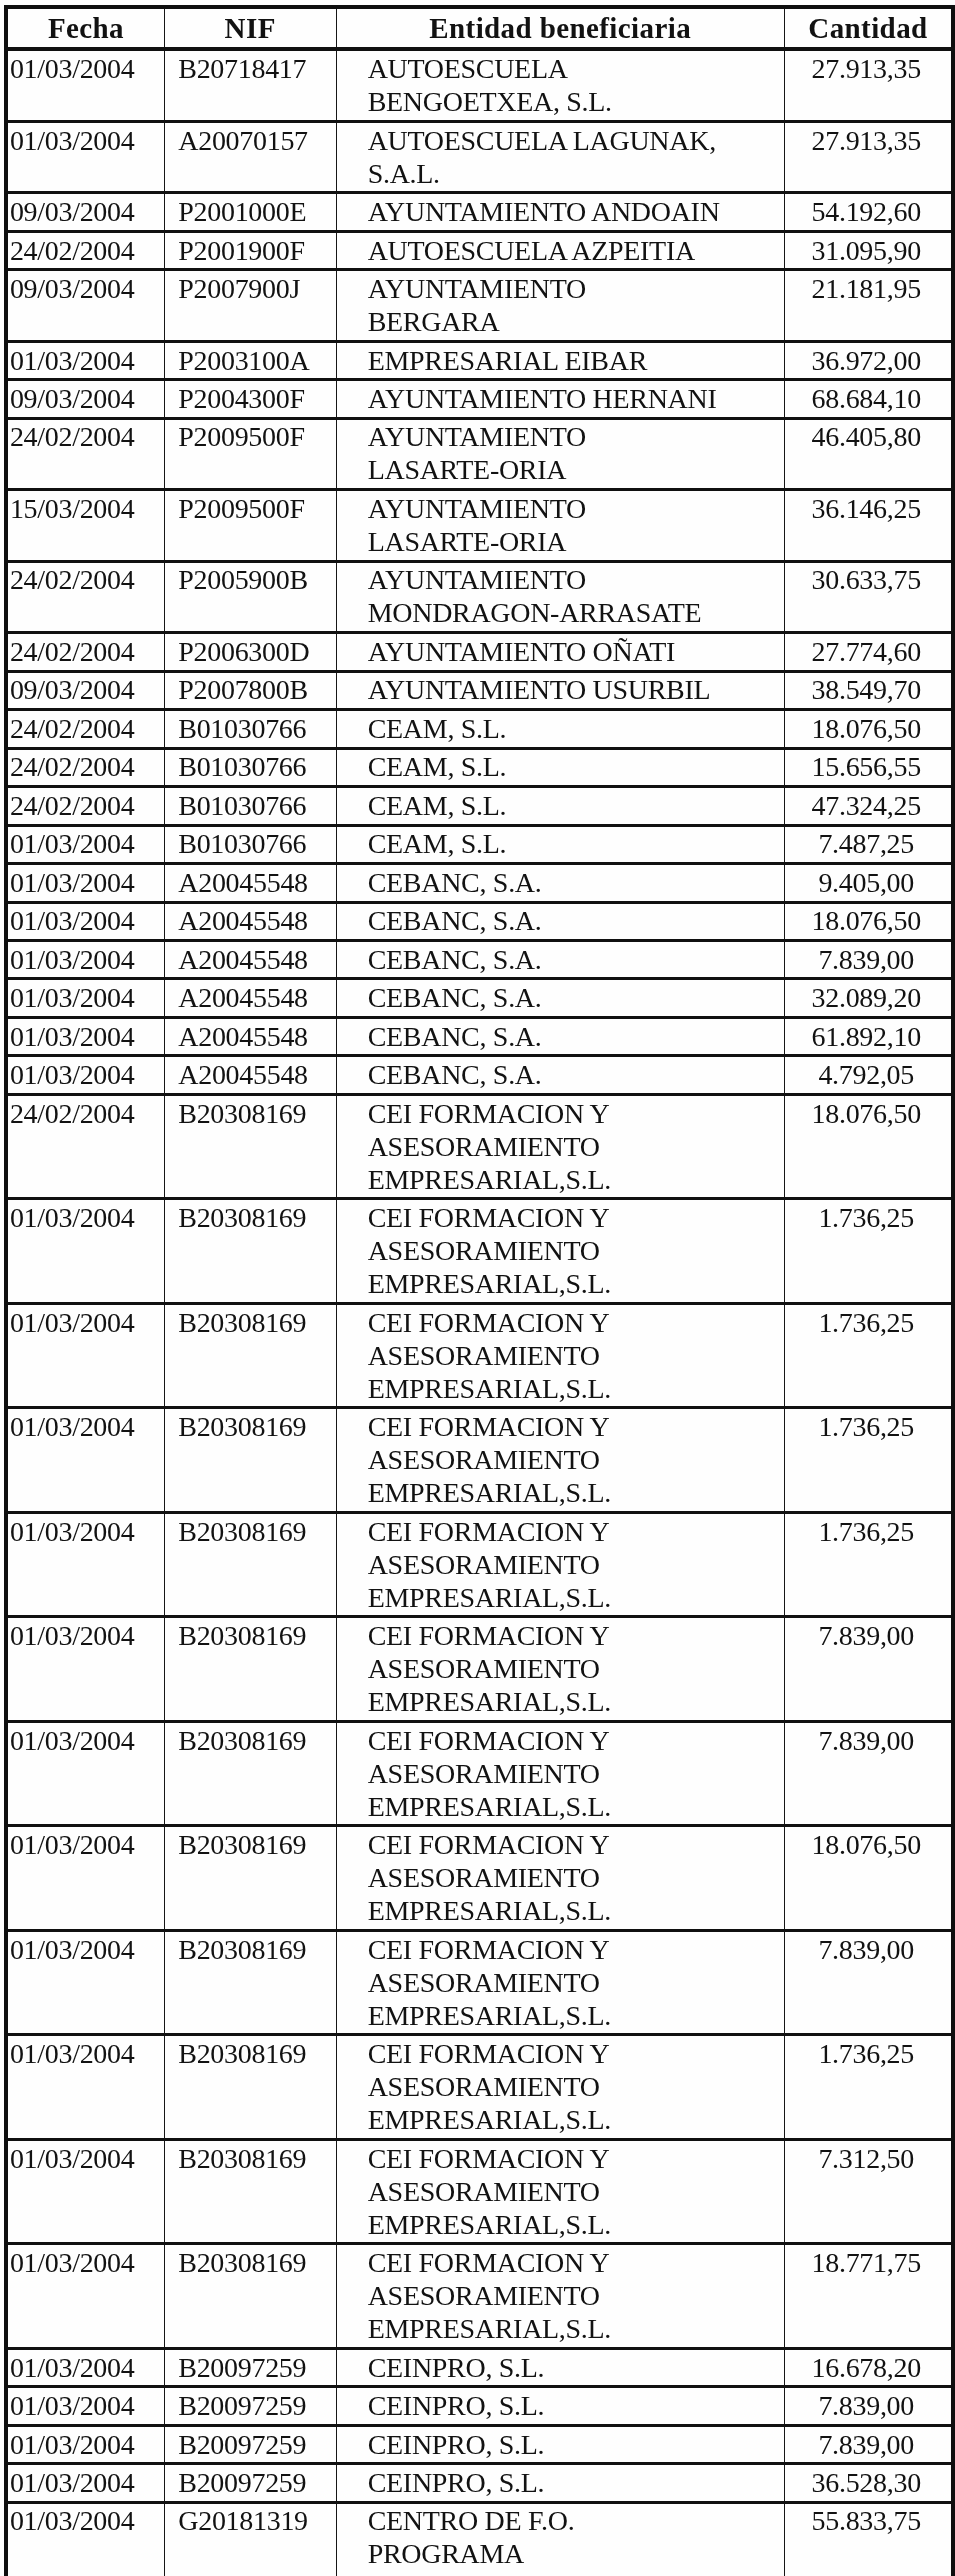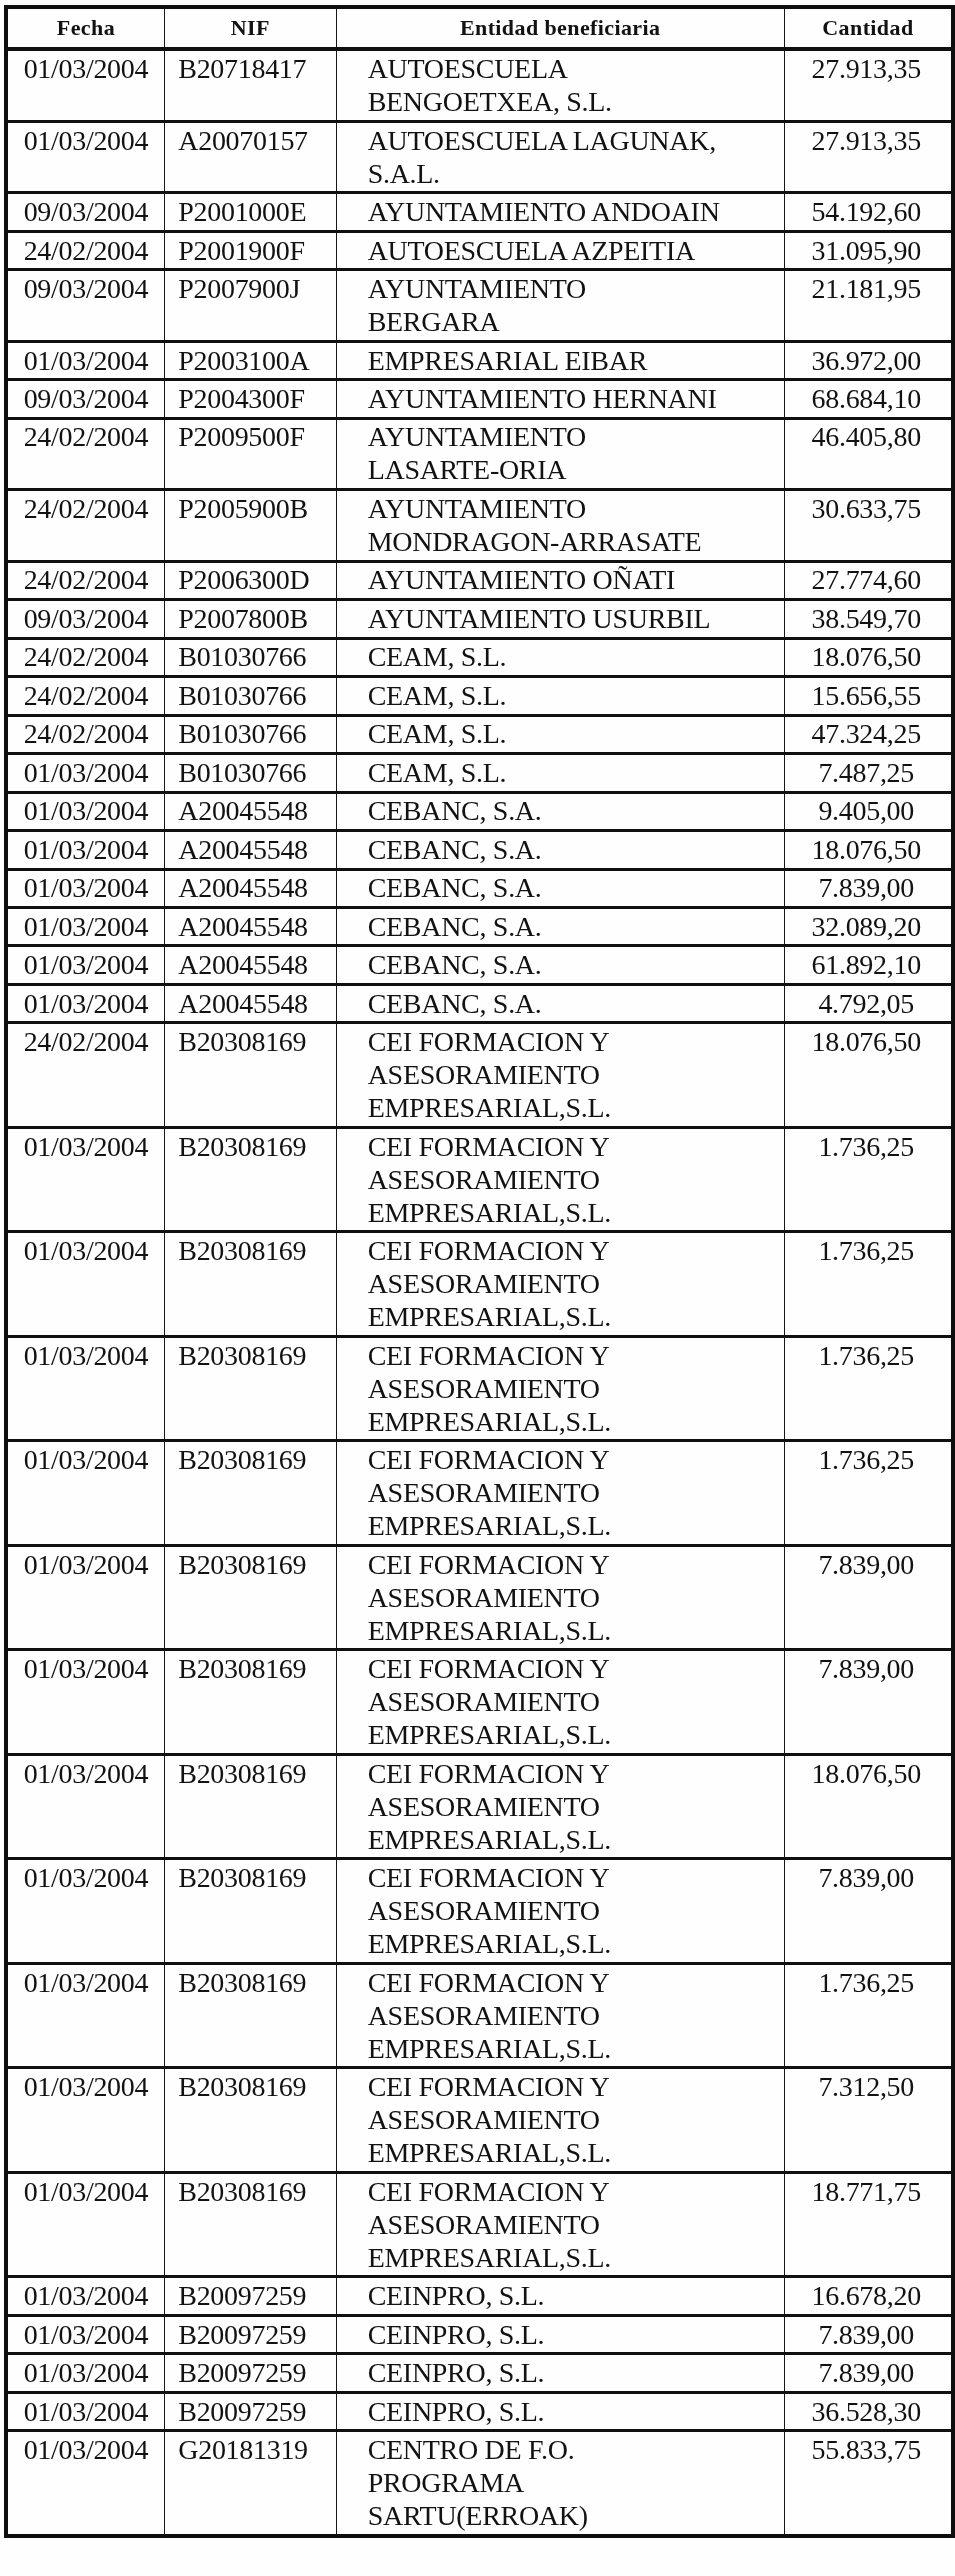--- a/index.html
+++ b/index.html
@@ -34,34 +34,34 @@
   th, td {
     border-top: 3.4px solid #101010;
     border-bottom: 3.4px solid #101010;
     border-left: 1.7px solid #161616;
     border-right: 1.7px solid #161616;
     vertical-align: top;
     overflow: hidden;
   }
   thead th {
     font-weight: bold;
-    font-size: 22px;
+    font-size: 29px;
     line-height: 34px;
     padding: 1.7px 3.4px 2.5px;
     text-align: center;
     border-bottom-width: 4.2px;
     letter-spacing: 0.4px;
   }
   td {
     font-size: 28px;
     line-height: 33px;
     padding: 0.8px 8.5px 1.7px;
     letter-spacing: -0.3px;
   }
-  td.col-fecha    { text-align: center; padding-left: 1.7px; padding-right: 1.7px; }
+  td.col-fecha    { padding-left: 1.7px; padding-right: 1.7px; }
   td.col-nif      { text-align: left; padding-left: 13.6px; }
   td.col-entidad  { text-align: left; padding-left: 31px; white-space: pre-line; }
   td.col-cantidad { text-align: center; padding-right: 12px; }
 </style>
 </head>
 <body>
 
 <div class="page">
   <table class="scan-table">
     <colgroup>
@@ -125,20 +125,27 @@
           <td class="col-cantidad">68.684,10</td>
         </tr>
         <tr>
           <td class="col-fecha">24/02/2004</td>
           <td class="col-nif">P2009500F</td>
           <td class="col-entidad">AYUNTAMIENTO
 LASARTE-ORIA</td>
           <td class="col-cantidad">46.405,80</td>
         </tr>
         <tr>
+          <td class="col-fecha">15/03/2004</td>
+          <td class="col-nif">P2009500F</td>
+          <td class="col-entidad">AYUNTAMIENTO
+LASARTE-ORIA</td>
+          <td class="col-cantidad">36.146,25</td>
+        </tr>
+        <tr>
           <td class="col-fecha">24/02/2004</td>
           <td class="col-nif">P2005900B</td>
           <td class="col-entidad">AYUNTAMIENTO
 MONDRAGON-ARRASATE</td>
           <td class="col-cantidad">30.633,75</td>
         </tr>
         <tr>
           <td class="col-fecha">24/02/2004</td>
           <td class="col-nif">P2006300D</td>
           <td class="col-entidad">AYUNTAMIENTO OÑATI</td>

